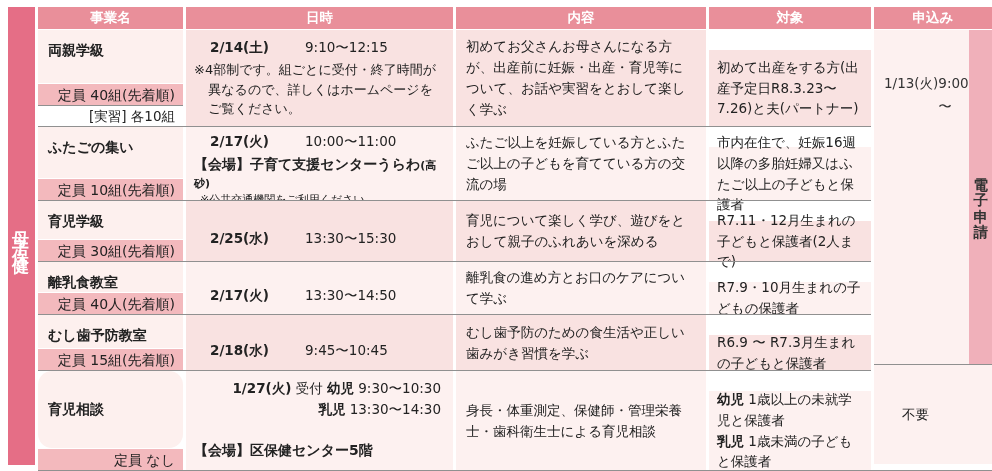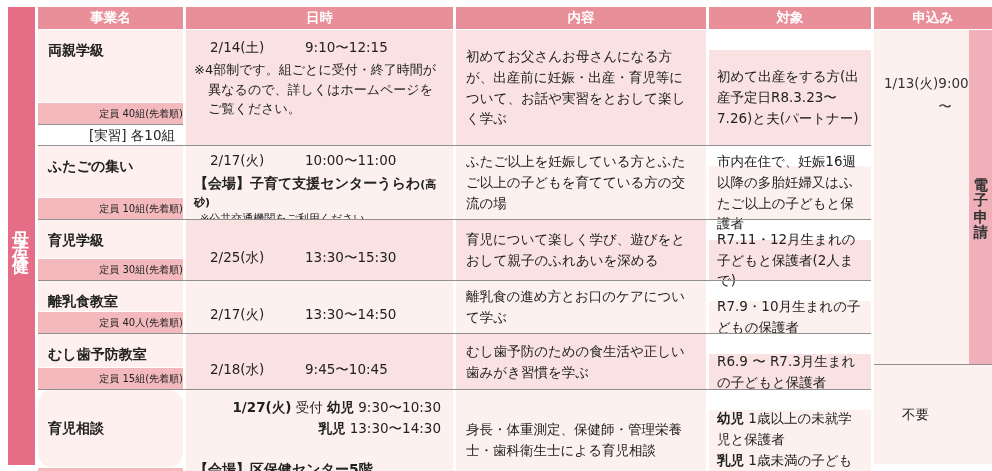--- a/index.html
+++ b/index.html
@@ -17,41 +17,41 @@
   
   .thead{ display:flex; gap:3px; height:22px; margin-bottom:1px; }
   .th{ background:#e98f9a; color:#fff; font-weight:bold; font-size:13.5px;
        display:flex; align-items:center; justify-content:center; }
   .w-name{ width:145px; } .w-date{ width:267px; } .w-content{ width:250px; }
   .w-target{ width:162px; } .w-apply{ width:118px; }
 
   .body{ display:flex; }
   .cols-main{ width:833px; margin-right:3px; display:flex; flex-direction:column; }
   .row{ display:flex; gap:3px; }
-  .r1{ height:115px; } .r2{ height:73px; } .r3{ height:60px; }
+  .r1{ height:96px; } .r2{ height:73px; } .r3{ height:60px; }
   .r4{ height:52px; } .r5{ height:55px; } .r6{ height:99px; }
   .hr{ height:1px; background:#909090; }
   .hr-full{ height:1px; background:#909090; }
 
   .cell-light{ background:#fdf1f0; }
   .cell-dark{ background:#f9e2e1; }
 
   
   .name-col{ width:145px; display:flex; flex-direction:column; background:#fff; }
   .name-top{ flex:1; background:#fdf0ee; font-weight:bold; font-size:14px; padding:12px 4px 0 10px; }
   .name-top.center{ display:flex; align-items:center; padding-top:0;border-radius:14px; }
-  .cap{ height:22px; background:#f3b9bd; text-align:right; 
-        font-size:10px; line-height:22px; border-top:1px solid #fff; }
+  .cap{ height:22px; background:#f3b9bd; text-align:right; padding-right:8px;
+        font-size:14px; line-height:22px; border-top:1px solid #fff; }
   .extra{ height:21px; background:#ffffff; text-align:right; padding-right:8px;
           font-size:13.5px; line-height:20px; border-top:1px solid #909090; }
 
   
   .sched{ width:267px; font-size:13.5px; padding:6px 8px 0 8px; }
   .sched .line1{ display:flex; margin:3px 0 0 16px; }
-  .sched .d{ font-weight:normal; width:95px; }
+  .sched .d{ font-weight:bold; width:95px; }
   .sched.single{ display:flex; flex-direction:column; justify-content:center; padding-top:13px; }
   .note{ font-size:13px; line-height:1.5; margin-top:3px; padding-left:1.1em; text-indent:-1.1em; }
   .venue{ font-weight:bold; font-size:14px; margin-top:5px; }
   .venue .small{ font-size:11px; }
   .note-sm{ font-size:11px; margin-left:6px; margin-top:1px; }
   .sched.r6s{ display:flex; flex-direction:column; padding-bottom:10px; }
   .r6line{ text-align:right; padding-right:4px; margin-top:3px; }
   .r6line b{ font-weight:bold; }
   .sched .venue-bottom{ margin-top:auto; font-weight:bold; font-size:14px; }
 

